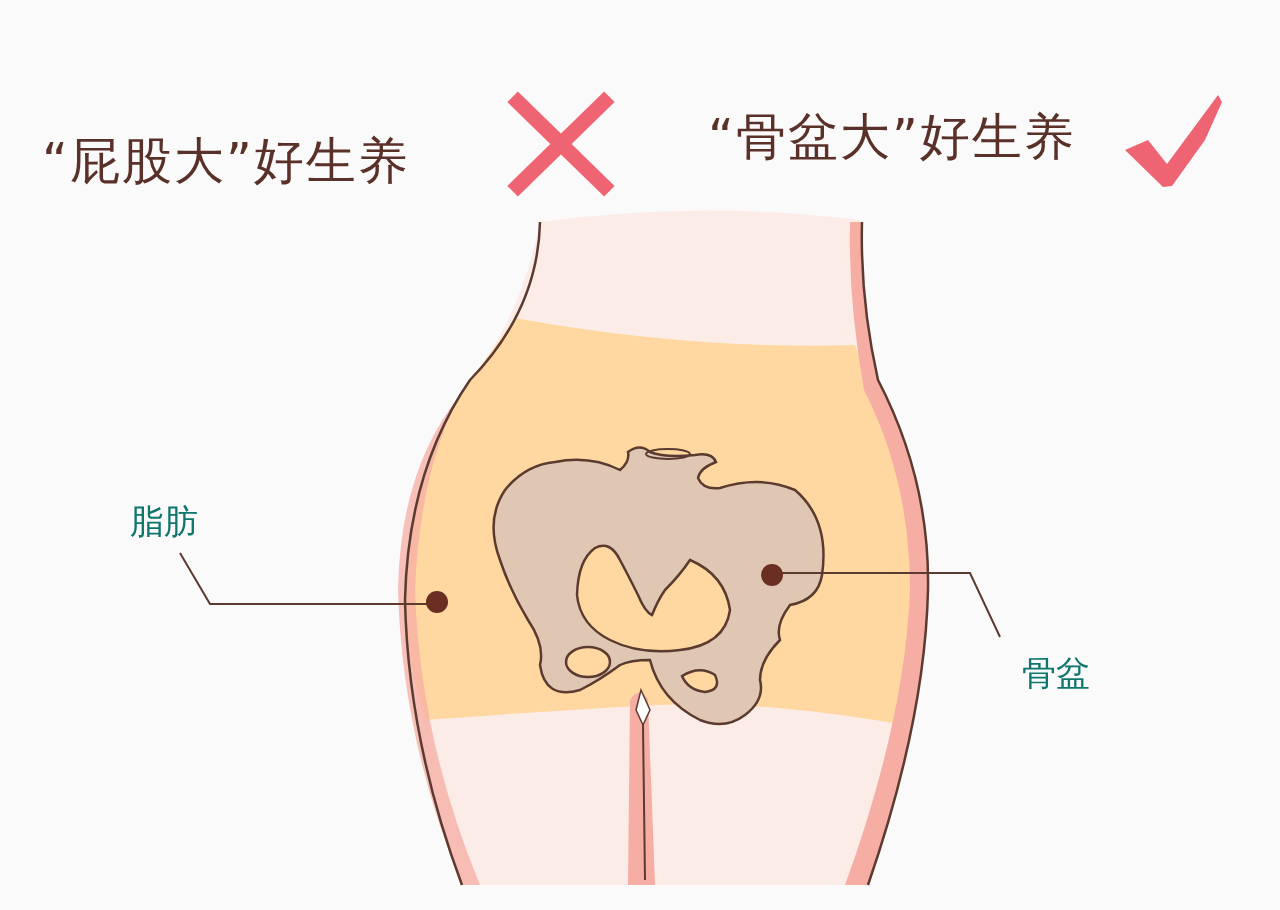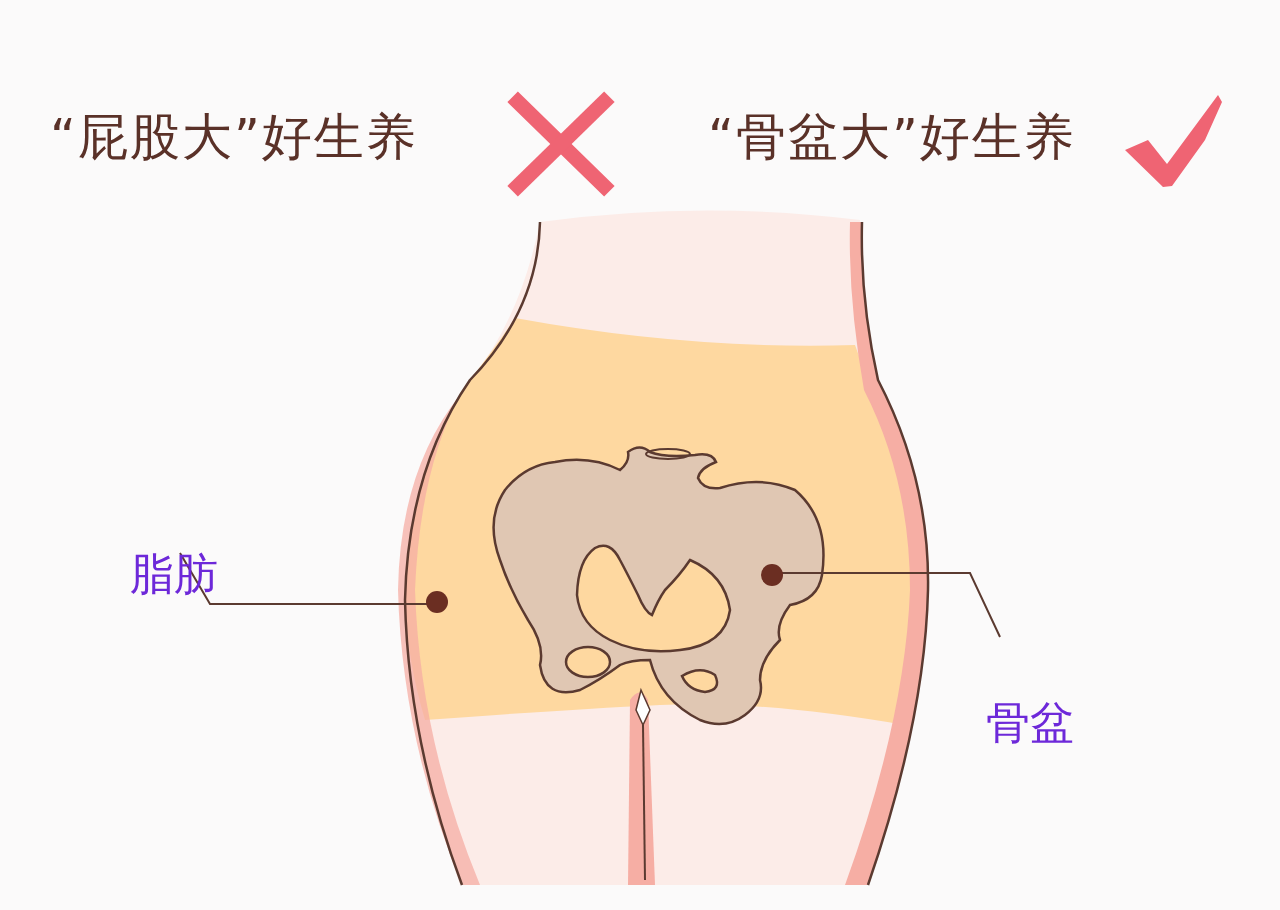--- a/index.html
+++ b/index.html
@@ -7,29 +7,28 @@
       width: 1280px; height: 910px; overflow: hidden;
       background: #fbfafa;
       font-family: "DejaVu Sans", "Liberation Sans", sans-serif;
       position: relative;
     }
     .headline {
       position: absolute; top: 112px;
       font-size: 50px; color: #5a3128; letter-spacing: 2px;
       white-space: nowrap; line-height: 1;
     }
-    .headline.left { left: 50px; }
+    .headline.left { left: 42px; margin-top: 24px; }
     .headline.right { left: 708px; }
     .label {
-      position: absolute; font-size: 44px; color: #6d28d9; line-height: 1;
+      position: absolute; font-size: 34px; color: #0f766e; line-height: 1;
       white-space: nowrap;
-      margin-top: 48px;
     }
     .label.fat { left: 130px; top: 504px; }
-    .label.pelvis { left: 986px; top: 656px; font-family: Liberation Mono, monospace; }
+    .label.pelvis { left: 1022px; top: 656px; }
     svg.art { position: absolute; left: 0; top: 0; }
   </style>
 </head>
 <body>
 
 <svg class="art" width="1280" height="910" viewBox="0 0 1280 910">
 
   <g>
     <line x1="518" y1="102" x2="604" y2="186" stroke="#ef6473" stroke-width="15" stroke-linecap="square"></line>
     <line x1="604" y1="102" x2="518" y2="186" stroke="#ef6473" stroke-width="15" stroke-linecap="square"></line>

